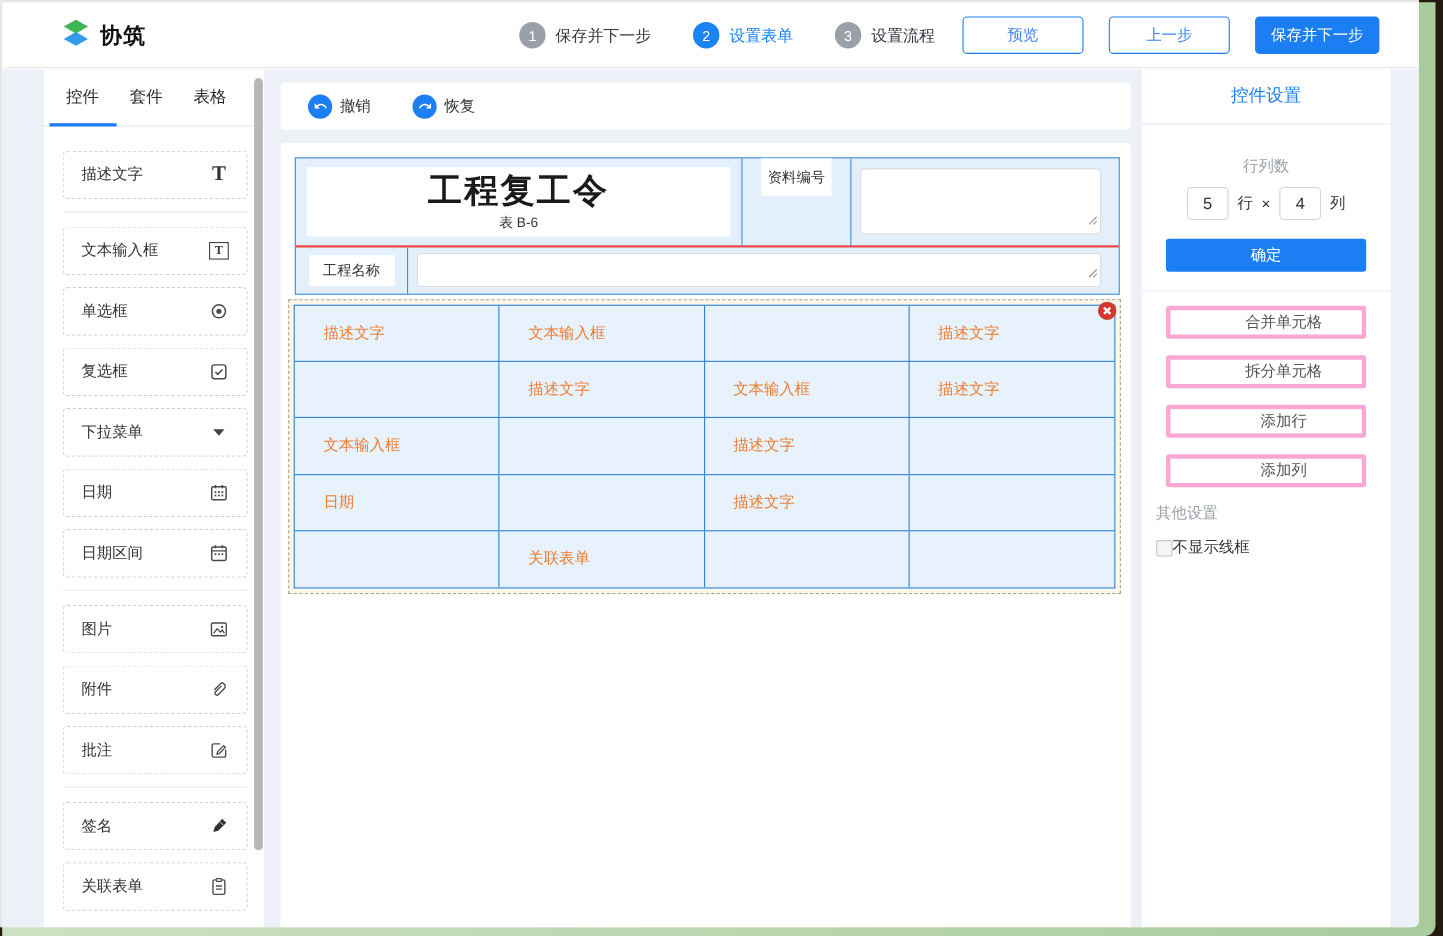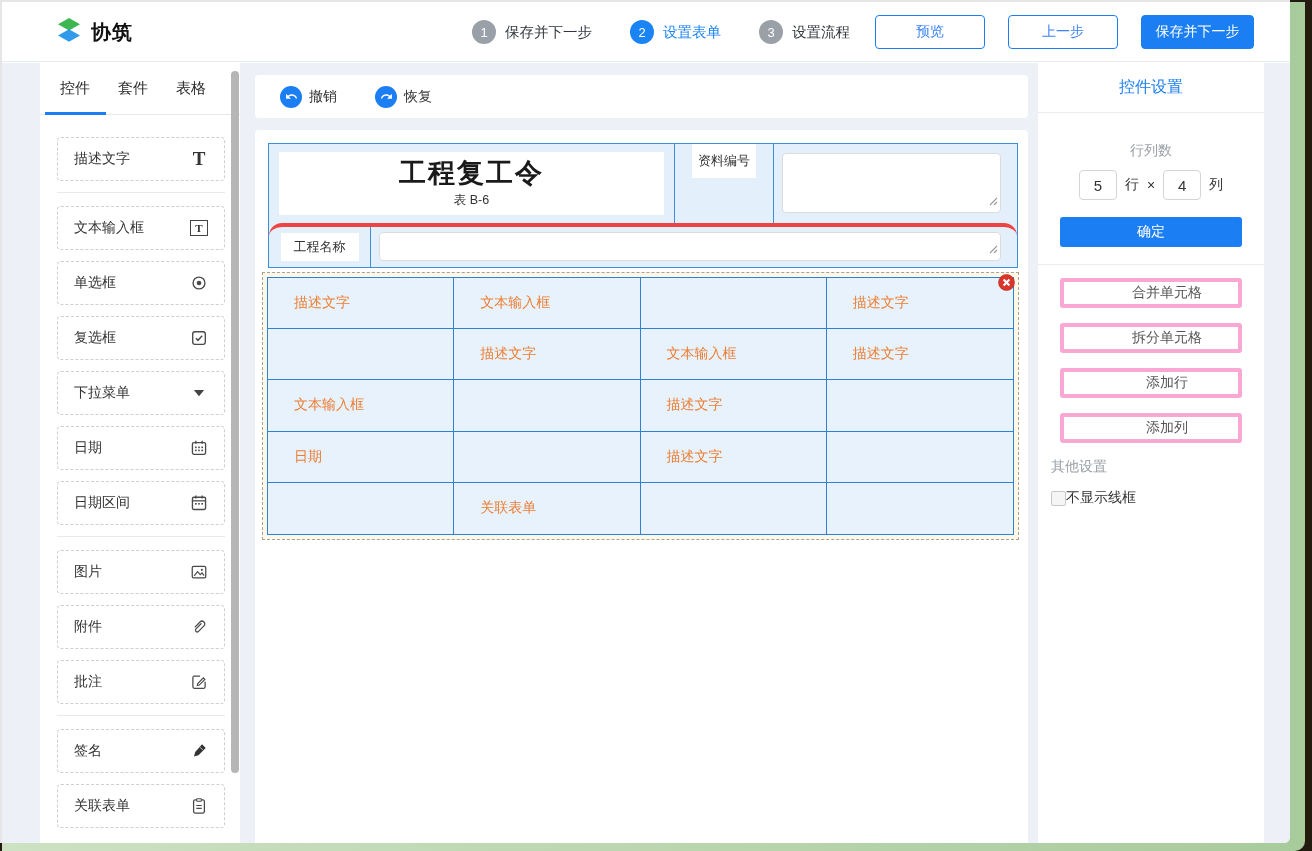--- a/index.html
+++ b/index.html
@@ -68,31 +68,31 @@
   .canvas { position:absolute; left:0; top:67px; width:773px; bottom:0; background:#fff;
             border-radius:4px 4px 0 0; }
 
   
   .form-block { position:absolute; left:13px; top:13px; width:750px; height:125px;
                 border:1px solid #3e8ed8; background:#e3f0fb; display:flex; flex-direction:column; }
   .form-top { height:79px; display:flex; }
   .title-cell { width:405px; padding:8px 10px; }
   .title-box { background:#fff; height:100%; display:flex; flex-direction:column;
                justify-content:center; align-items:center; cursor:pointer; }
-  .form-title { font-size:27px; font-weight:bold; color:#1a1a1a; letter-spacing:2px; line-height:1.15; }
+  .form-title { font-size:31px; font-weight:bold; color:#1a1a1a; letter-spacing:2px; line-height:1.15; }
   .form-subtitle { font-size:12.5px; color:#333; margin-top:3px; }
   .docno-cell { width:100px; border-left:1px solid #3e8ed8; border-right:1px solid #3e8ed8;
                 display:flex; align-items:flex-start; justify-content:center; }
   .docno-label { background:#fff; width:64px; height:34px; display:flex; align-items:center;
                  justify-content:center; font-size:13px; color:#333; cursor:pointer; white-space:nowrap; }
   .ta-cell { flex:1; padding:9px 16px 10px 8px; }
   .ta { position:relative; background:#fff; border:1px solid #dcdcdc; border-radius:4px;
         width:100%; height:100%; cursor:text; }
   .rz { position:absolute; right:2px; bottom:2px; }
-  .form-bottom { border-top:4px solid #ef4444; flex:1; display:flex;border-radius:13px; }
+  .form-bottom { border-top:2px solid #ef4444; flex:1; display:flex; }
   .name-cell { width:102px; border-right:1px solid #3e8ed8; display:flex; align-items:center; justify-content:center; }
   .name-label { background:#fff; width:78px; height:28px; display:flex; align-items:center;
                 justify-content:center; font-size:13px; color:#333; cursor:pointer; white-space:nowrap; }
   .ta-cell2 { flex:1; padding:5px 16px 6px 8px; }
 
   
   .tbl-selection { position:absolute; left:7px; top:142px; width:757px; height:268px;
                    border:1px dashed #a9a296; background:#fcf7e6; padding:4px; }
   .tbl-grid { display:grid; grid-template-columns:repeat(4,1fr); grid-auto-rows:1fr;
               width:100%; height:100%; border:1px solid #2e82d3; background:#e7f2fc; }

